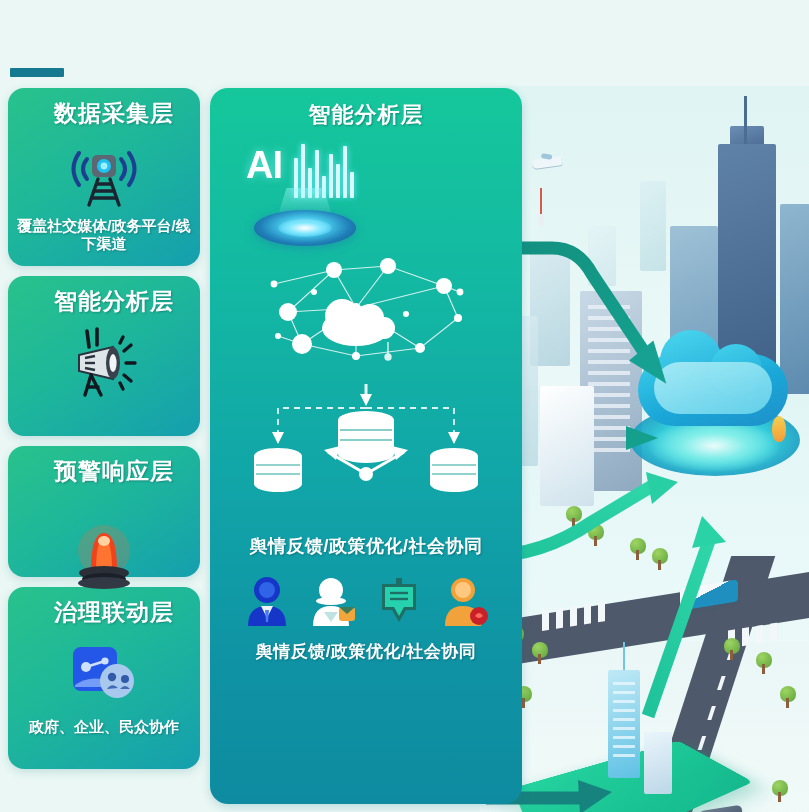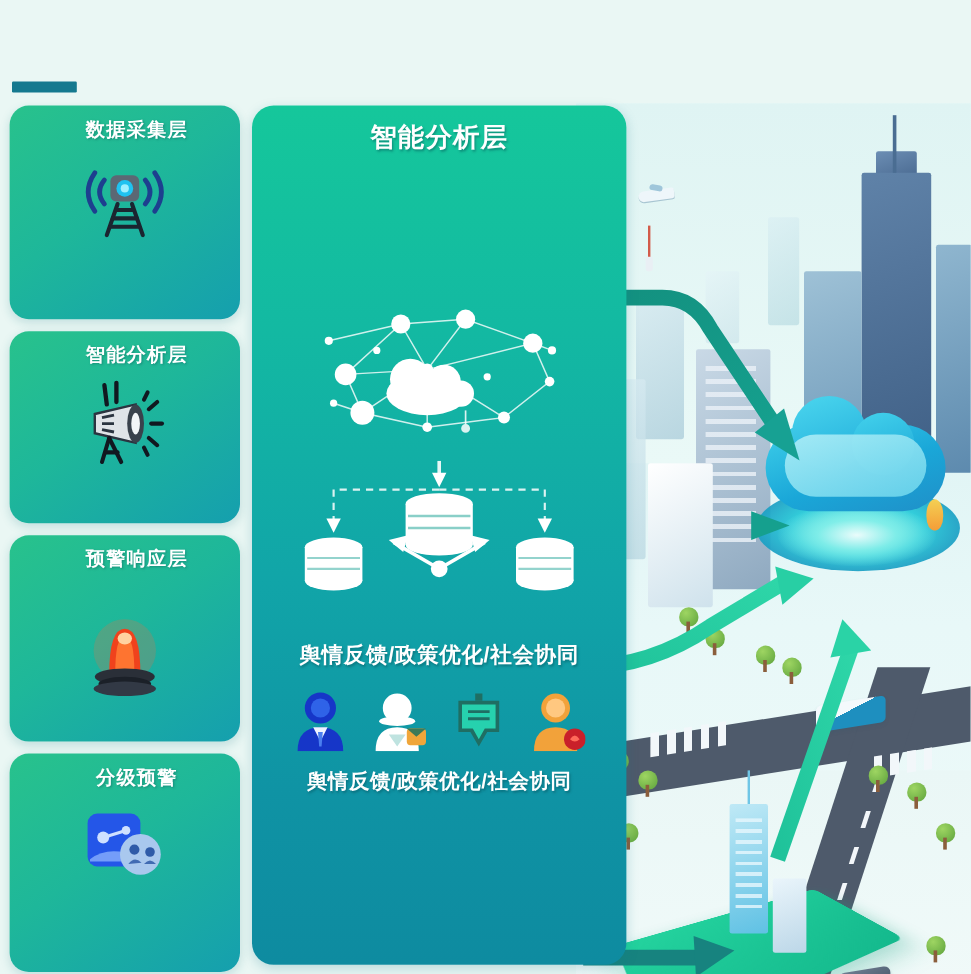--- a/index.html
+++ b/index.html
@@ -157,31 +157,31 @@
   
   .left-col { position: absolute; left: 8px; top: 88px; width: 192px; }
   .card {
     width: 192px; border-radius: 16px; margin-bottom: 10px;
     background: linear-gradient(145deg, #28c28c 0%, #1eb79a 45%, #159fae 100%);
     box-shadow: 0 3px 8px rgba(20,120,130,.18);
     display: flex; flex-direction: column; align-items: center;
     padding: 10px 8px 12px;
   }
   .card-title {
-    font-size: 16px; font-weight: bold; color: #ffffff;
+    font-size: 23px; font-weight: bold; color: #ffffff;
     text-shadow: 1px 1px 2px rgba(0,60,70,.35); letter-spacing: 1px; margin-left: 20px;
   }
   .card-icon { margin: 10px 0 8px; height: 72px; display:flex; align-items:center; justify-content:center; }
   .card-caption {
     font-size: 15px; font-weight: bold; color: #ffffff; text-align: center;
     line-height: 1.25; text-shadow: 1px 1px 2px rgba(0,60,70,.35);
   }
   .c1 { height: 178px; }
   .c2 { height: 160px; }
-  .c3 { height: 172px; gap: 24px; }
+  .c3 { height: 131px; gap: 24px; }
   .c4 { height: 182px; }
 
   
   .center-panel {
     position: absolute; left: 210px; top: 88px; width: 312px; height: 716px;
     border-radius: 18px;
     background: linear-gradient(180deg, #15c79b 0%, #13b9a2 26%, #11a5a8 55%, #0f93a4 80%, #0e8ba0 100%);
     box-shadow: 0 3px 10px rgba(15,120,135,.22);
     overflow: hidden;
     display:flex; flex-direction:column; align-items:center;
@@ -372,20 +372,21 @@
         <circle cx="37" cy="25" r="3.4" fill="#9ef0ff"></circle>
         <g stroke="#1b2530" stroke-width="3.4" stroke-linecap="round" fill="none">
           <path d="M31,38 L22,64"></path>
             <path d="M43,38 L52,64"></path>
           <path d="M27,50 L47,50"></path>
             <path d="M25,57 L49,57"></path>
           <path d="M30,43 L44,43"></path>
         </g>
       </svg>
     </div>
+    <div class="card-caption">覆盖社交媒体/政务平台/线下渠道</div>
   </div>
 
   <div class="card c2">
     <div class="card-title">智能分析层</div>
     <div class="card-icon">
       <svg width="86" height="76" viewBox="0 0 86 76">
         <g stroke="#111820" stroke-width="3.6" stroke-linecap="round" fill="none">
           <path d="M26,6 L28,22"></path>
             <path d="M36,4 L36,20"></path>
         </g>
@@ -423,45 +424,62 @@
         <path d="M25,50 Q25,18 33,18 Q41,18 41,50 Z" fill="#ff7a33" opacity=".9"></path>
         <ellipse cx="33" cy="20" rx="6" ry="5" fill="#ffd2a0"></ellipse>
         <ellipse cx="33" cy="52" rx="25" ry="7" fill="#2a2f38"></ellipse>
         <ellipse cx="33" cy="58" rx="22" ry="6" fill="#1b2028"></ellipse>
         <ellipse cx="33" cy="62" rx="26" ry="6" fill="#323945"></ellipse>
       </svg>
     </div>
   </div>
 
   <div class="card c4">
-    <div class="card-title">分级预警</div>
+    <div class="card-title">治理联动层</div>
     <div class="card-icon">
       <svg width="74" height="66" viewBox="0 0 74 66">
         <rect x="6" y="6" width="44" height="44" rx="8" fill="#2456e8"></rect>
         <g fill="#cfe0ff">
           <circle cx="19" cy="26" r="5"></circle>
             <circle cx="38" cy="20" r="3.6"></circle>
         </g>
         <path d="M19,26 L38,20" stroke="#cfe0ff" stroke-width="2.6"></path>
         <path d="M8,44 Q24,32 48,42 L48,46 L8,46 Z" fill="#8fb6ff" opacity=".75"></path>
         <circle cx="50" cy="40" r="17" fill="#a9c8ee"></circle>
         <circle cx="45" cy="36" r="4.2" fill="#2f5ba8"></circle>
         <path d="M40,48 Q45,41 51,47" fill="#2f5ba8" opacity=".85"></path>
         <circle cx="58" cy="38" r="4" fill="#2f5ba8"></circle>
         <path d="M53,48 Q58,42 63,48" fill="#2f5ba8" opacity=".85"></path>
       </svg>
     </div>
+    <div class="card-caption">政府、企业、民众协作</div>
   </div>
 </div>
 
 <div class="center-panel">
 
   <div class="cp-title">智能分析层</div>
 
   <div class="ai-row">
+    <div class="ai-holo">
+      <div class="ai-word">AI</div>
+      <div class="holo-bars">
+        <span style="left:0px;  height:40px;"></span>
+        <span style="left:7px;  height:54px;"></span>
+        <span style="left:14px; height:30px;"></span>
+        <span style="left:21px; height:48px;"></span>
+        <span style="left:28px; height:22px;"></span>
+        <span style="left:35px; height:44px;"></span>
+        <span style="left:42px; height:34px;"></span>
+        <span style="left:49px; height:52px;"></span>
+        <span style="left:56px; height:26px;"></span>
+      </div>
+      <div class="holo-beam"></div>
+      <div class="holo-base"></div>
+    </div>
   </div>
 
   <div class="net-art">
     <svg width="236" height="118" viewBox="0 0 236 118">
       <g stroke="#ffffff" stroke-width="1.2" opacity=".8" fill="none">
         <path d="M40,60 L86,18 L140,14 L196,34 L210,66 L172,96 L108,104 L54,92 Z"></path>
         <path d="M86,18 L108,56 L140,14"></path>
           <path d="M40,60 L108,56 L196,34"></path>
         <path d="M54,92 L108,56 L172,96"></path>
           <path d="M108,104 L108,56"></path>

